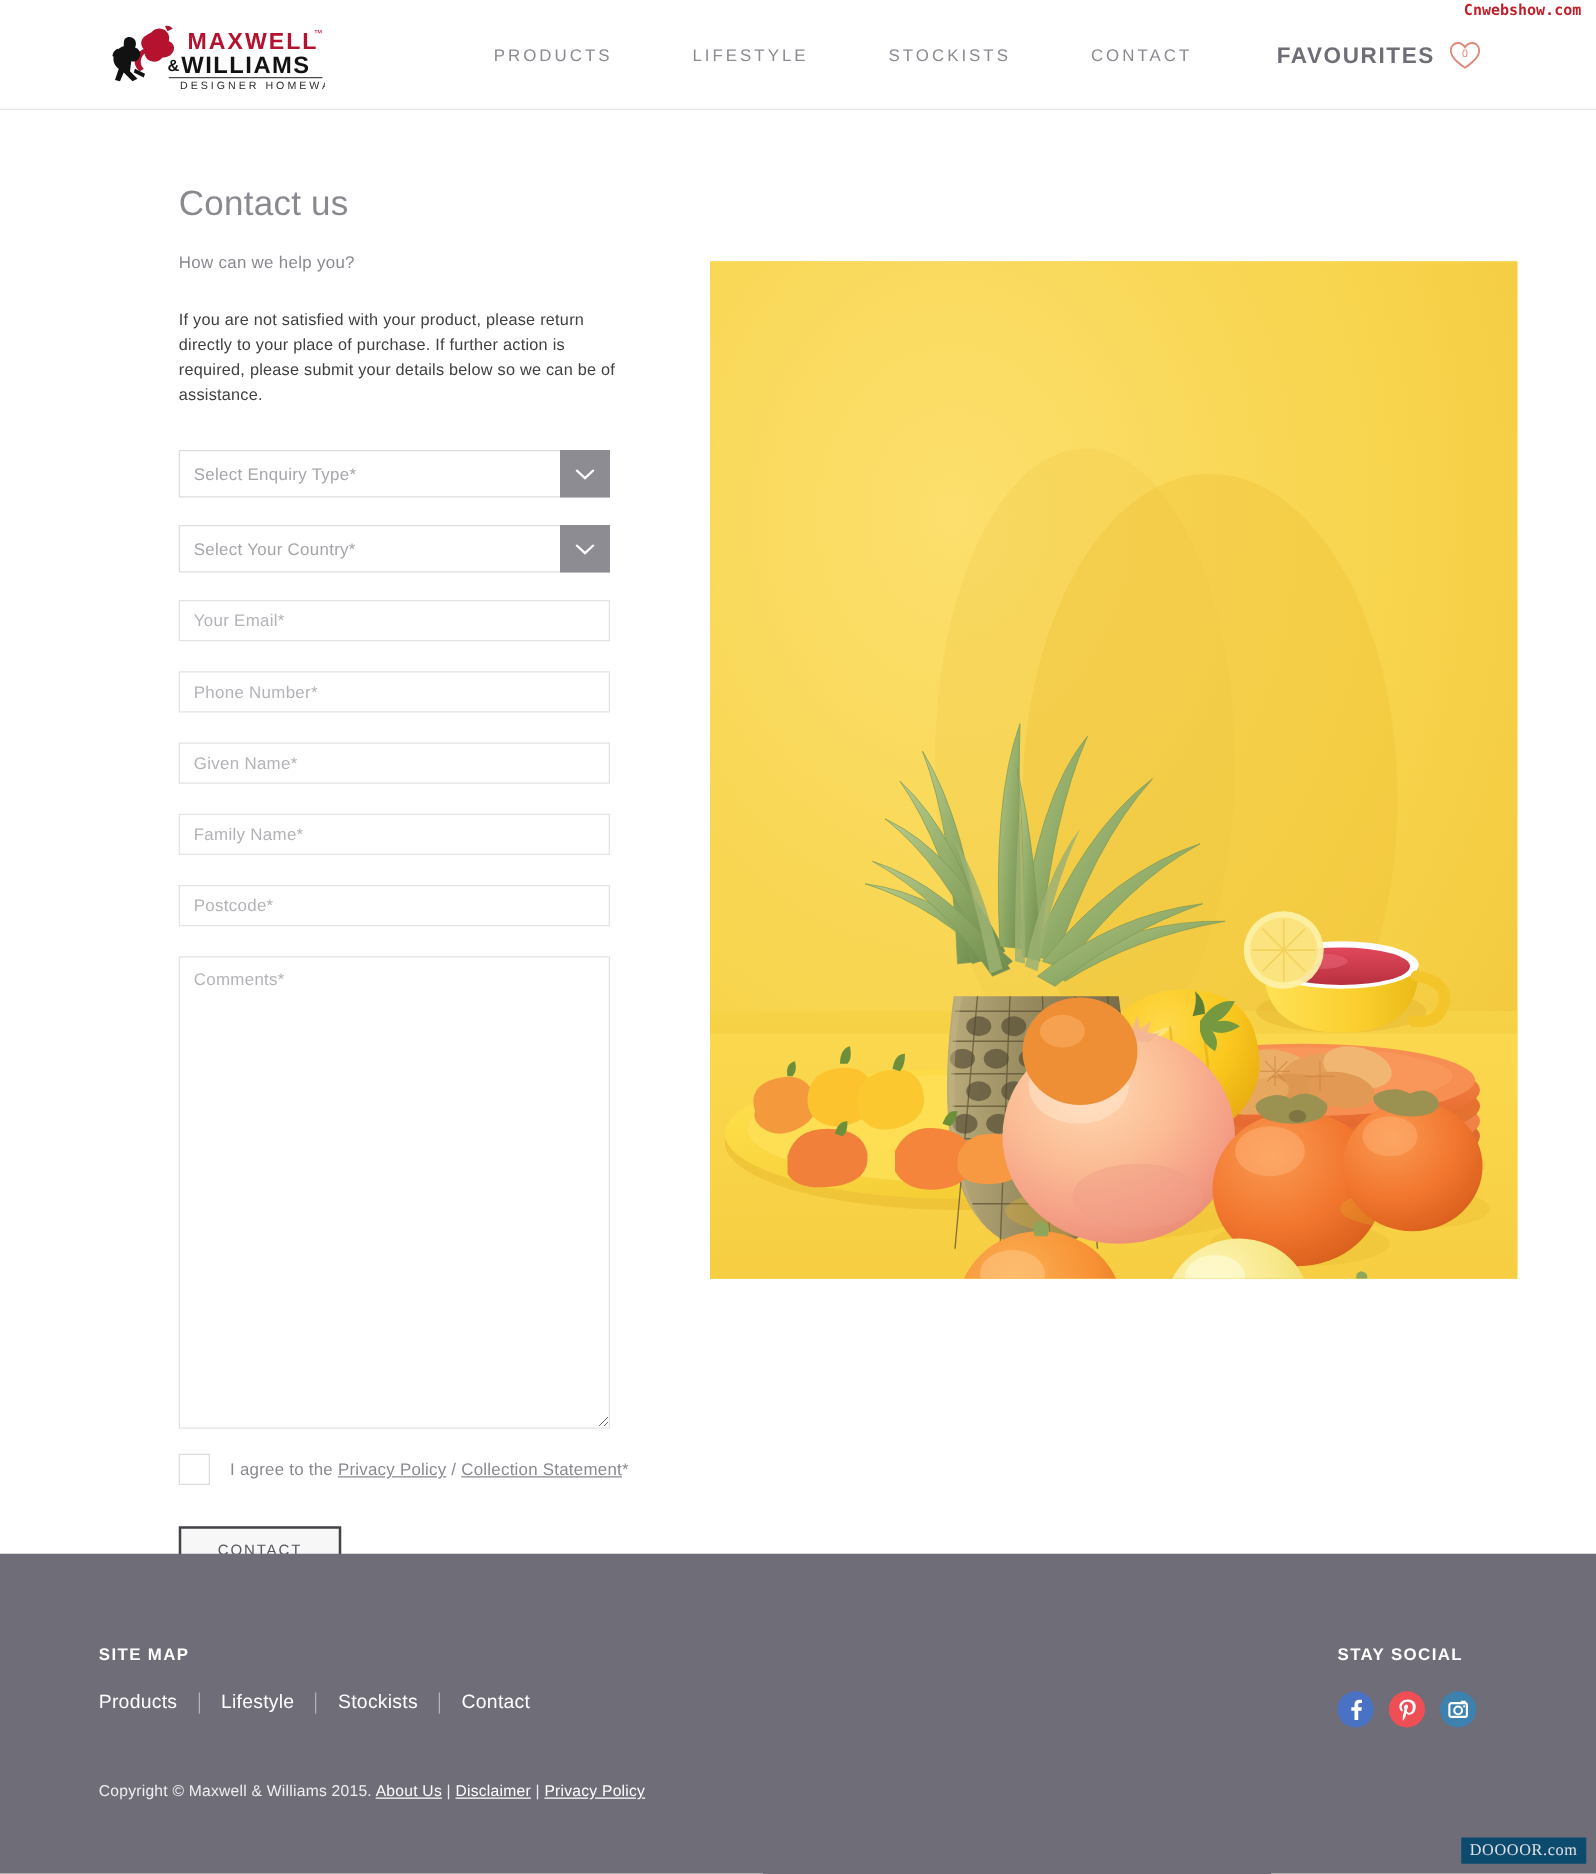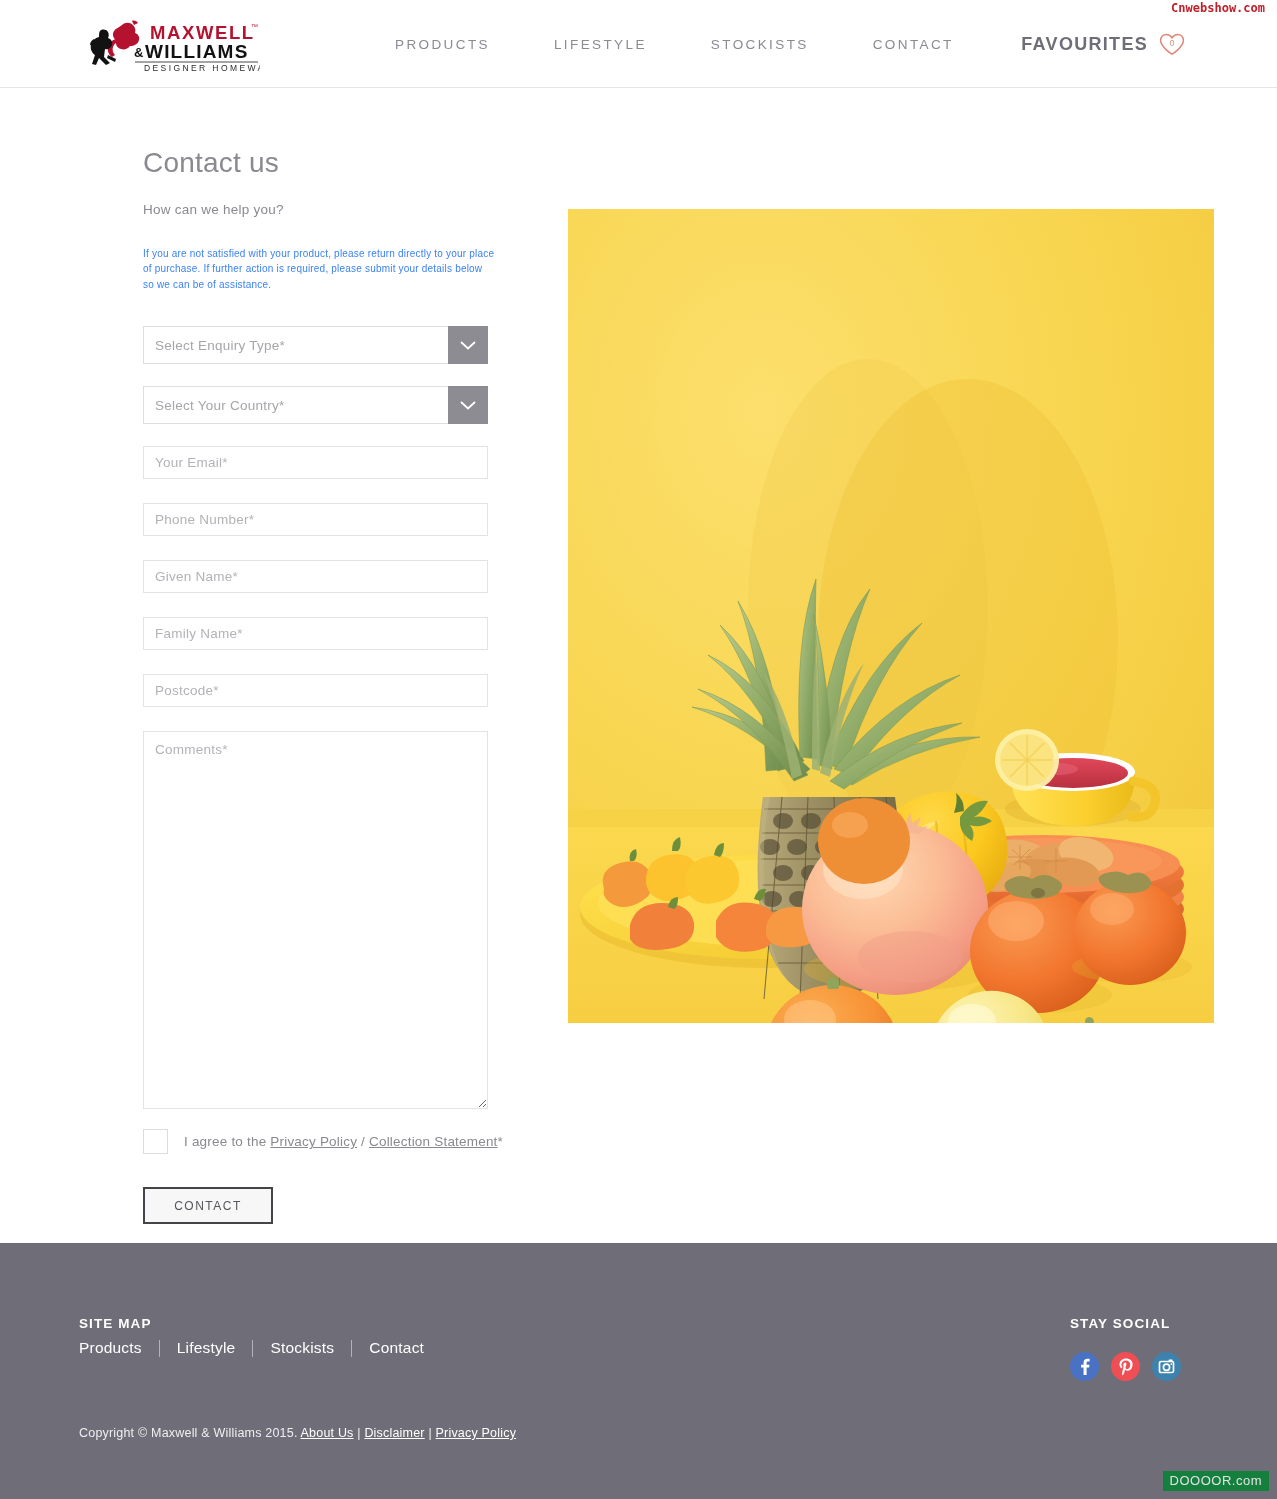--- a/index.html
+++ b/index.html
@@ -18,23 +18,23 @@
   
   .wm-top {
     position: absolute; top: 1px; right: 12px;
     font-family: "DejaVu Sans Mono", monospace;
     font-size: 12px; font-weight: bold;
     color: #c0202a; letter-spacing: 0px;
     z-index: 99;
   }
   .wm-bottom {
     position: absolute; bottom: 8px; right: 8px;
-    background: #15803d;
+    background: #0c4a6e;
     color: #e2e2e6;
-    font-family: Liberation Sans, sans-serif;
+    font-family: Liberation Serif, serif;
     font-size: 13px; letter-spacing: .5px;
     padding: 2px 7px 3px 7px;
     z-index: 99;
   }
 
   
   header.site-header {
     position: relative;
     height: 88px;
     border-bottom: 1px solid #e6e6e6;
@@ -98,23 +98,23 @@
     line-height: 1.1;
   }
   .sub-help {
     margin-top: 23px;
     font-size: 13.5px;
     color: #8a8990;
     letter-spacing: .25px;
   }
   .intro-copy {
     margin-top: 29px;
-    font-size: 10px;
+    font-size: 13px;
     line-height: 1.55;
-    color: #3b82f6;
+    color: #404040;
     letter-spacing: .2px;
     width: 352px;
   }
 
   .form-fields { margin-top: 34px; }
 
   .select-row {
     position: relative;
     width: 345px;
     height: 38px;
@@ -230,21 +230,21 @@
     height: 256px;
     background: #6e6d78;
     color: #ffffff;
   }
   .foot-sitemap {
     position: absolute; left: 79px; top: 73px;
   }
   .foot-h {
     font-size: 13.5px; font-weight: bold;
     letter-spacing: 1.1px; color: #fff;
-    margin-bottom: 8px;
+    margin-bottom: 22px;
   }
   .foot-links {
     display: flex; align-items: center;
   }
   .foot-links a {
     color: #fff; text-decoration: none;
     font-size: 15.5px; letter-spacing: .2px;
     padding: 0 17px;
   }
   .foot-links a:first-child { padding-left: 0; }

